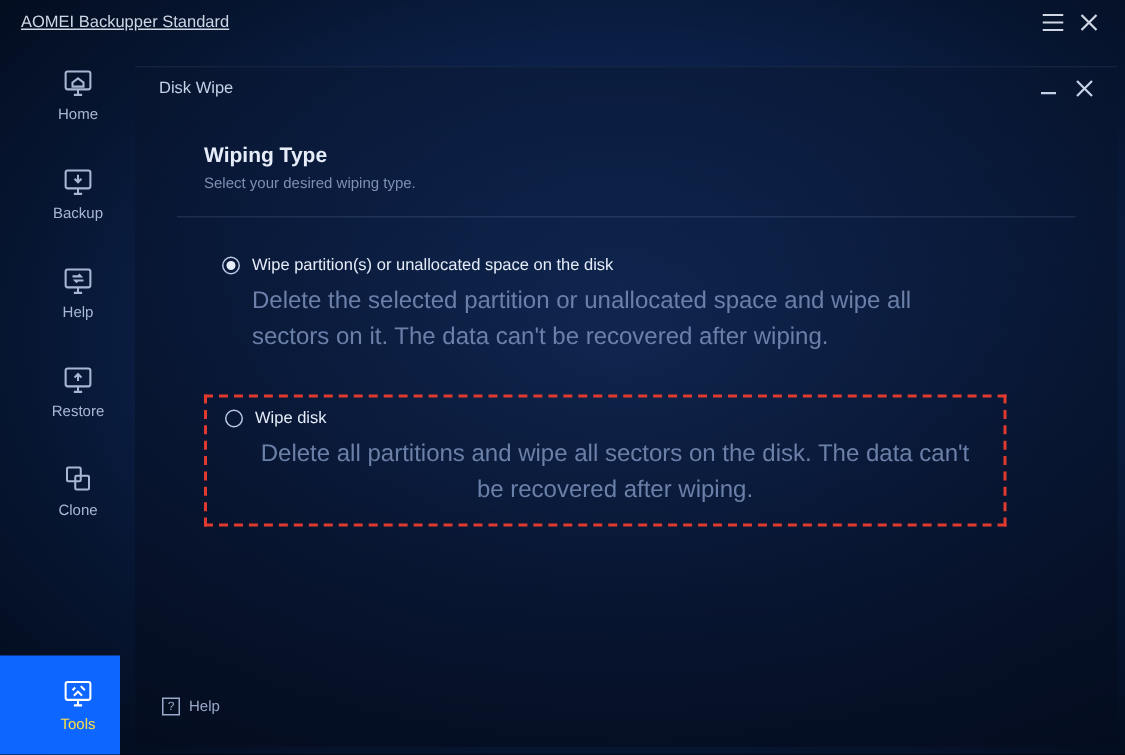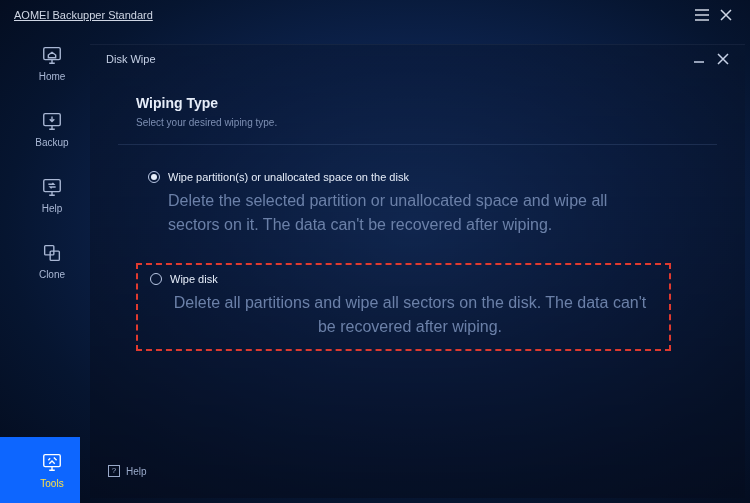--- a/index.html
+++ b/index.html
@@ -160,20 +160,30 @@
             <rect x="3" y="4" width="18" height="13" rx="1.5"></rect>
             <path d="M9 21h6M12 17v4"></path>
             <path d="M8 9h6l-1.5-1.5M16 12h-6l1.5 1.5"></path>
           </svg>
       </span>
       <span class="lbl">Help</span>
     </div>
     <div class="side-item">
       <span class="icon">
         <svg width="22" height="22" viewBox="0 0 24 24" fill="none" stroke="#a9b7d4" stroke-width="1.5">
+            <rect x="3" y="4" width="18" height="13" rx="1.5"></rect>
+            <path d="M9 21h6M12 17v4"></path>
+            <path d="M12 13V8M9.5 10.5L12 8l2.5 2.5"></path>
+          </svg>
+      </span>
+      <span class="lbl">Restore</span>
+    </div>
+    <div class="side-item">
+      <span class="icon">
+        <svg width="22" height="22" viewBox="0 0 24 24" fill="none" stroke="#a9b7d4" stroke-width="1.5">
             <rect x="4" y="4" width="10" height="10" rx="1"></rect>
             <rect x="10" y="10" width="10" height="10" rx="1"></rect>
           </svg>
       </span>
       <span class="lbl">Clone</span>
     </div>
     <div class="sidebar-fill"></div>
     <div class="side-item active">
       <span class="icon">
         <svg width="22" height="22" viewBox="0 0 24 24" fill="none" stroke="#fff" stroke-width="1.5">

